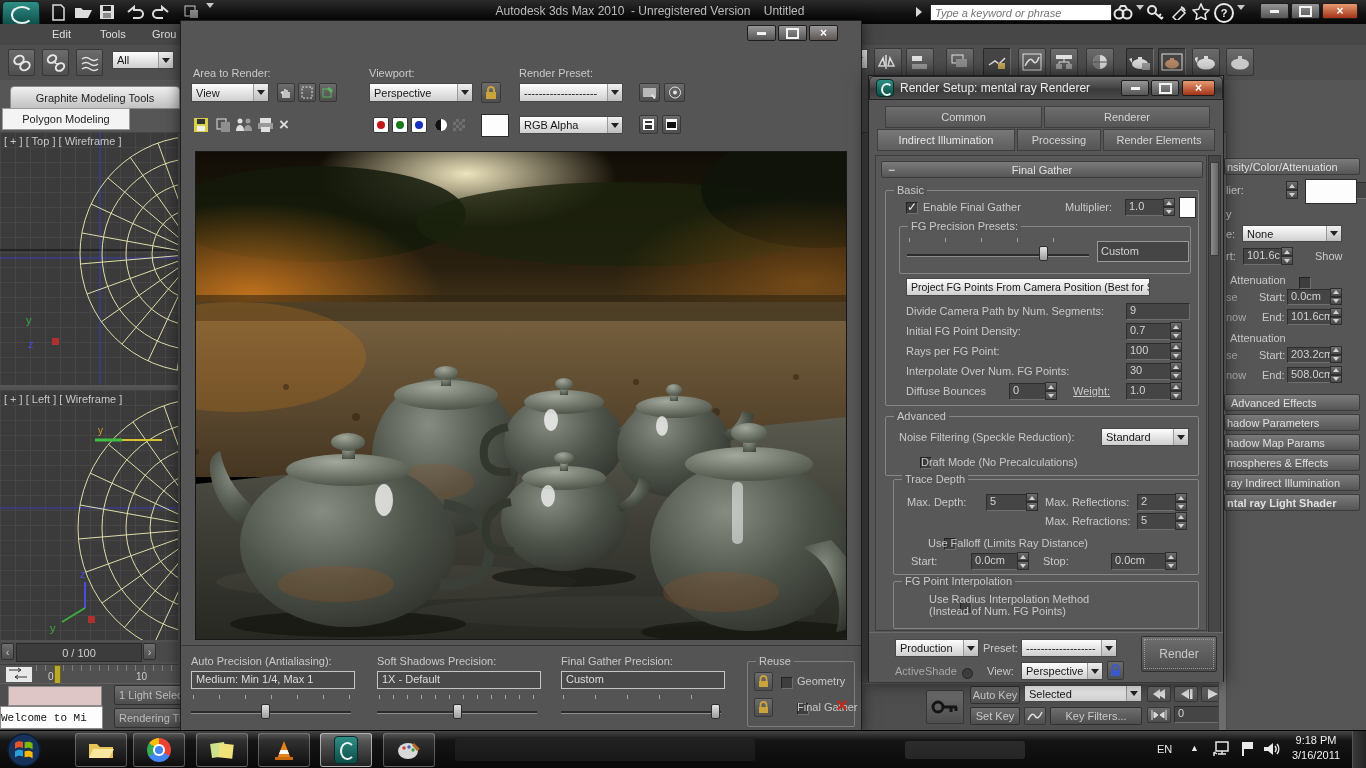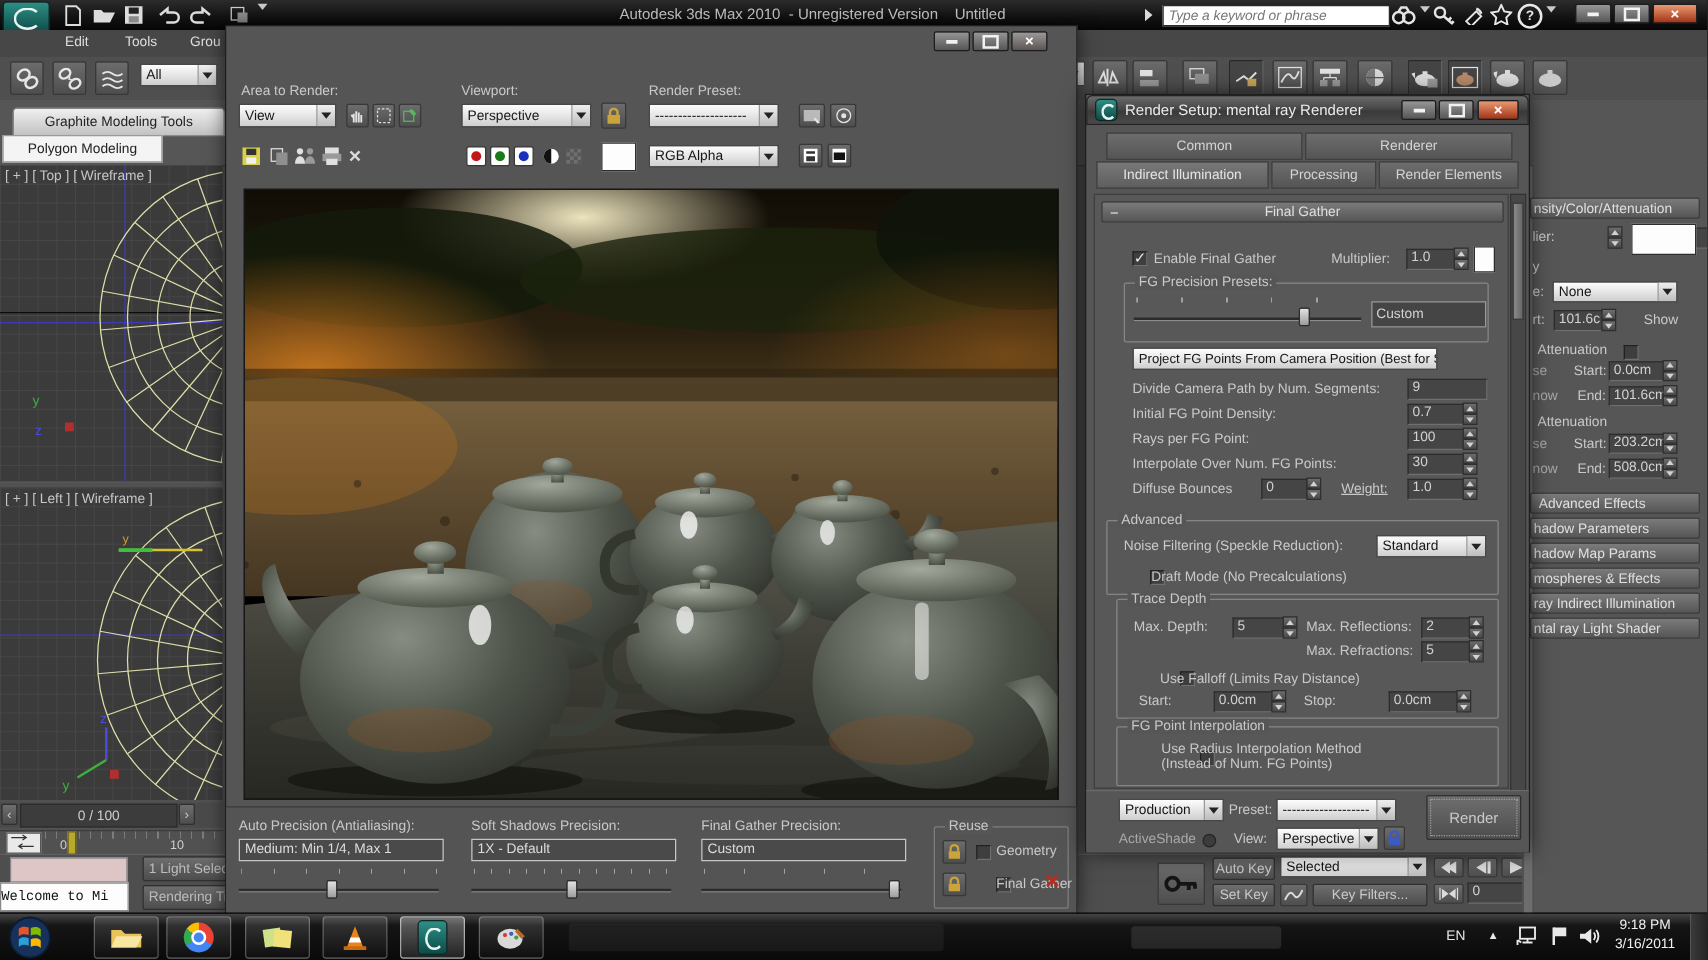--- a/index.html
+++ b/index.html
@@ -548,21 +548,21 @@
   <div class="abs rollhead" style="left:1224px;top:434px;width:136px;height:17px;justify-content:flex-start;padding-left:2px;overflow:hidden;">
       <span style="white-space:nowrap;">hadow Map Params</span>
     </div>
   <div class="abs rollhead" style="left:1224px;top:454px;width:136px;height:17px;justify-content:flex-start;padding-left:2px;overflow:hidden;">
       <span style="white-space:nowrap;">mospheres &amp; Effects</span>
     </div>
   <div class="abs rollhead" style="left:1224px;top:474px;width:136px;height:17px;justify-content:flex-start;padding-left:2px;overflow:hidden;">
       <span style="white-space:nowrap;">ray Indirect Illumination</span>
     </div>
   <div class="abs rollhead" style="left:1224px;top:494px;width:136px;height:17px;justify-content:flex-start;padding-left:2px;overflow:hidden;">
-      <span style="white-space:nowrap;">ntal ray Light Shader</span>
+      <span style="white-space:nowrap;font-weight:bold;">ntal ray Light Shader</span>
     </div>
 
   
   <div class="abs" style="left:180px;top:20px;width:682px;height:712px;background:#555;border:1px solid #1f1f1f;box-shadow:0 0 14px rgba(0,0,0,.6);box-sizing:border-box;">
     <div class="abs winbtn" style="left:566px;top:4px;">
         <span class="min"></span>
       </div>
     <div class="abs winbtn" style="left:597px;top:4px;">
         <span class="max"></span>
       </div>
@@ -886,20 +886,23 @@
     
     <div class="abs" style="left:6px;top:79px;width:332px;height:476px;background:#585858;border:1px solid #3e3e3e;box-sizing:border-box;"></div>
     <div class="abs" style="left:339px;top:79px;width:11px;height:476px;background:#474747;border:1px solid #333;">
       <div class="abs" style="left:1px;top:6px;width:7px;height:92px;background:linear-gradient(90deg,#8a8a8a,#666);border:1px solid #3a3a3a;"></div>
     </div>
     <div class="abs rollhead" style="left:12px;top:85px;width:322px;height:17px;">
       <span class="abs" style="left:6px;top:1px;color:#e6e6e6;font-size:12px;">−</span>
       <span>Final Gather</span>
     </div>
     
+    <div class="gbox" style="left:16px;top:114px;width:312px;height:214px;border-color:#868686;">
+      <em>Basic</em>
+    </div>
     <span class="abs cb on" style="left:37px;top:124px;"></span>
     <span class="abs lbl" style="left:54px;top:125px;">Enable Final Gather</span>
     <span class="abs lbl" style="left:196px;top:125px;">Multiplier:</span>
     <div class="abs field" style="left:256px;top:123px;width:36px;height:15px;"><span>1.0</span></div>
     <div class="abs spin" style="left:294px;top:122px;height:18px;">
         <b class="up">
           <i></i>
         </b>
         <b class="dn">
           <i></i>

